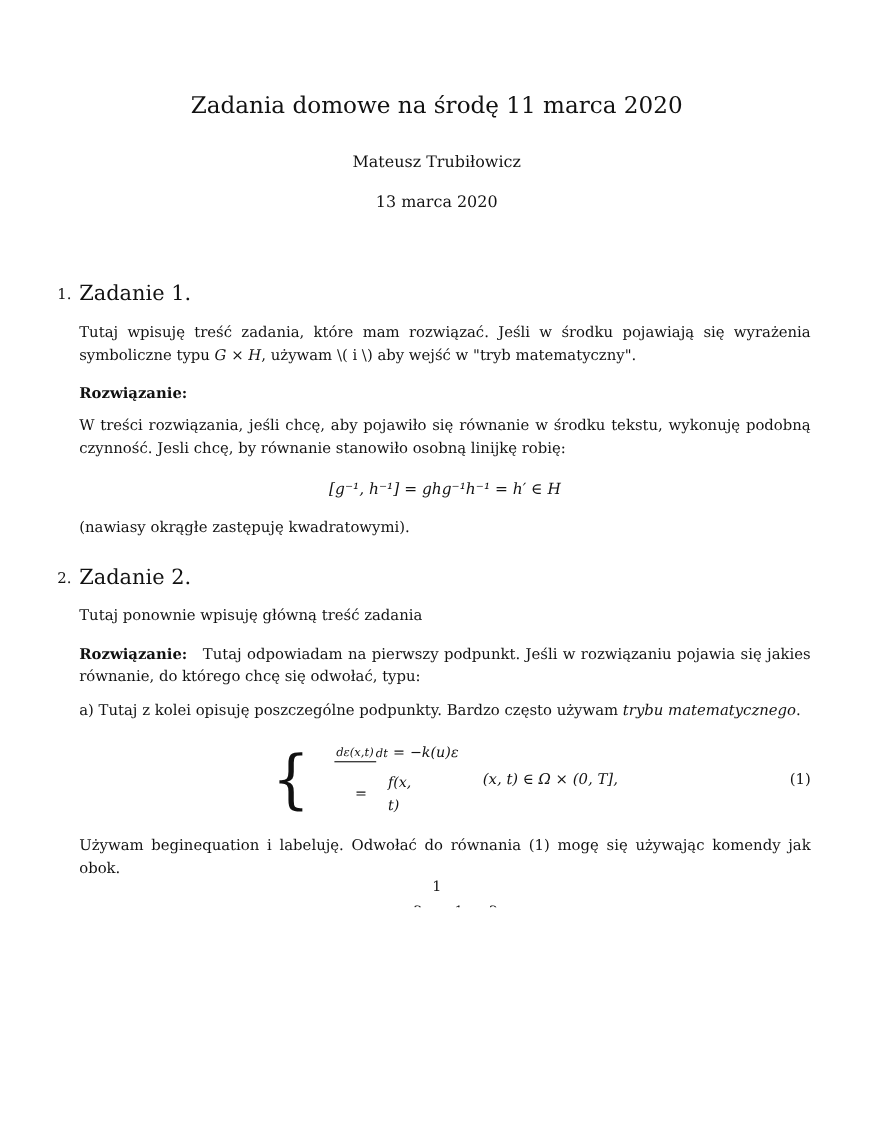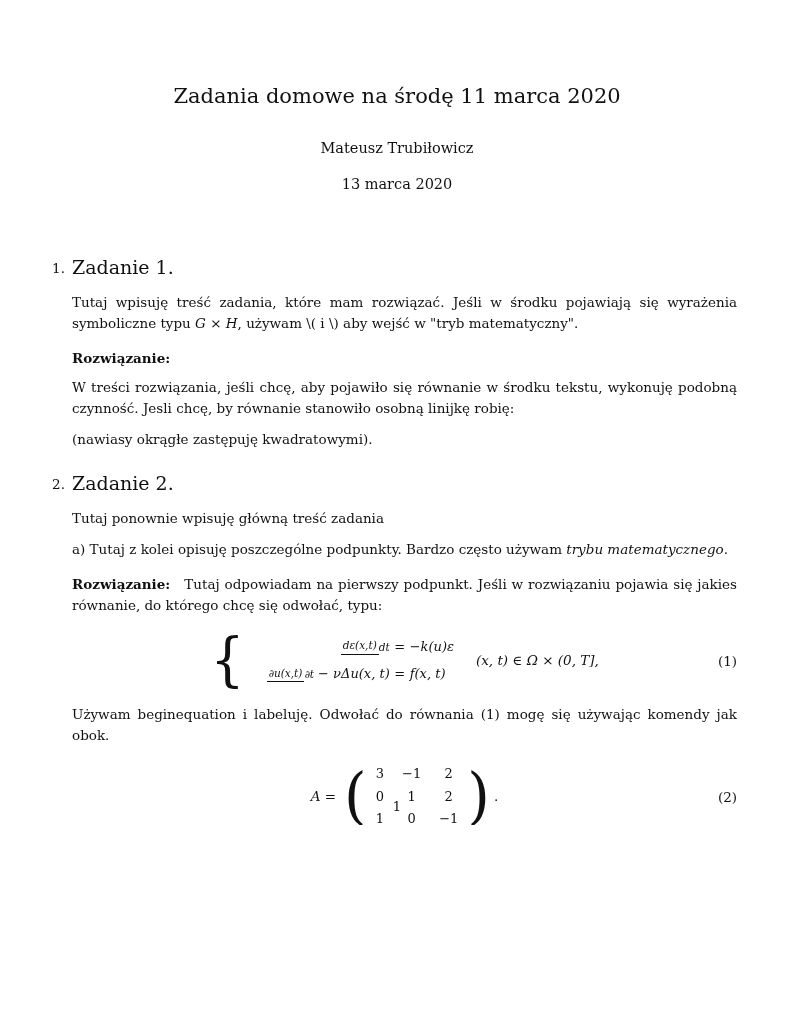--- a/index.html
+++ b/index.html
@@ -133,56 +133,50 @@
       <div class="item-num">1.</div>
       <div class="item-body">
         <div class="item-heading">Zadanie 1.</div>
 
         <p class="para"><span>Tutaj wpisuję treść zadania, które mam rozwiązać. Jeśli w środku pojawiają się wyrażenia symboliczne typu </span><span class="math">G × H</span><span>, używam \( i \) aby wejść w "tryb matematyczny".</span></p>
 
         <p class="sol-label-line"><span class="bold">Rozwiązanie:</span></p>
 
         <p class="para">W treści rozwiązania, jeśli chcę, aby pojawiło się równanie w środku tekstu, wykonuję podobną czynność. Jesli chcę, by równanie stanowiło osobną linijkę robię:</p>
 
+        <div class="display-eq"><span class="math">[g⁻¹, h⁻¹] = ghg⁻¹h⁻¹ = h′ ∈ H</span></div>
 
         <p class="para">(nawiasy okrągłe zastępuję kwadratowymi).</p>
       </div>
     </div>
 
     <div class="item">
       <div class="item-num">2.</div>
       <div class="item-body">
         <div class="item-heading">Zadanie 2.</div>
 
         <p class="para">Tutaj ponownie wpisuję główną treść zadania</p>
 
+        <p class="para" style="margin-top:14px;"><span class="sol-inline-label">Rozwiązanie:</span><span>Tutaj odpowiadam na pierwszy podpunkt. Jeśli w rozwiązaniu pojawia się jakies równanie, do którego chcę się odwołać, typu:</span></p>
+
         <p class="para"><span>a) Tutaj z kolei opisuję poszczególne podpunkty. Bardzo często używam </span><span class="math">trybu matematycznego</span><span>.</span></p>
-
-        <p class="para" style="margin-top:14px;"><span class="sol-inline-label">Rozwiązanie:</span><span>Tutaj odpowiadam na pierwszy podpunkt. Jeśli w rozwiązaniu pojawia się jakies równanie, do którego chcę się odwołać, typu:</span></p>
 
         <div class="eq-block">
           <div class="eq-center">
             <span class="big-brace">{</span>
             <div class="eq1-rows">
               <span class="c-left">
                 <span class="frac">
                   <span class="num">dε(x,t)</span>
                   <span class="den">dt</span>
                 </span>
               </span>
               <span class="c-eq">=</span>
               <span class="c-rhs math">−k(u)ε</span>
 
-              <span class="c-left">
-                <span class="frac">
-                  <span class="num">∂u(x,t)</span>
-                  <span class="den">∂t</span>
-                </span>
-                <span class="math">− νΔu(x, t)</span>
-              </span>
               <span class="c-eq">=</span>
               <span class="c-rhs math">f(x, t)</span>
             </div>
             <span class="math">(x, t) ∈ Ω × (0, T],</span>
           </div>
           <span class="eq-number">(1)</span>
         </div>
 
         <p class="para" style="margin-top:16px;">Używam beginequation i labeluję. Odwołać do równania (1) mogę się używając komendy jak obok.</p>
 

